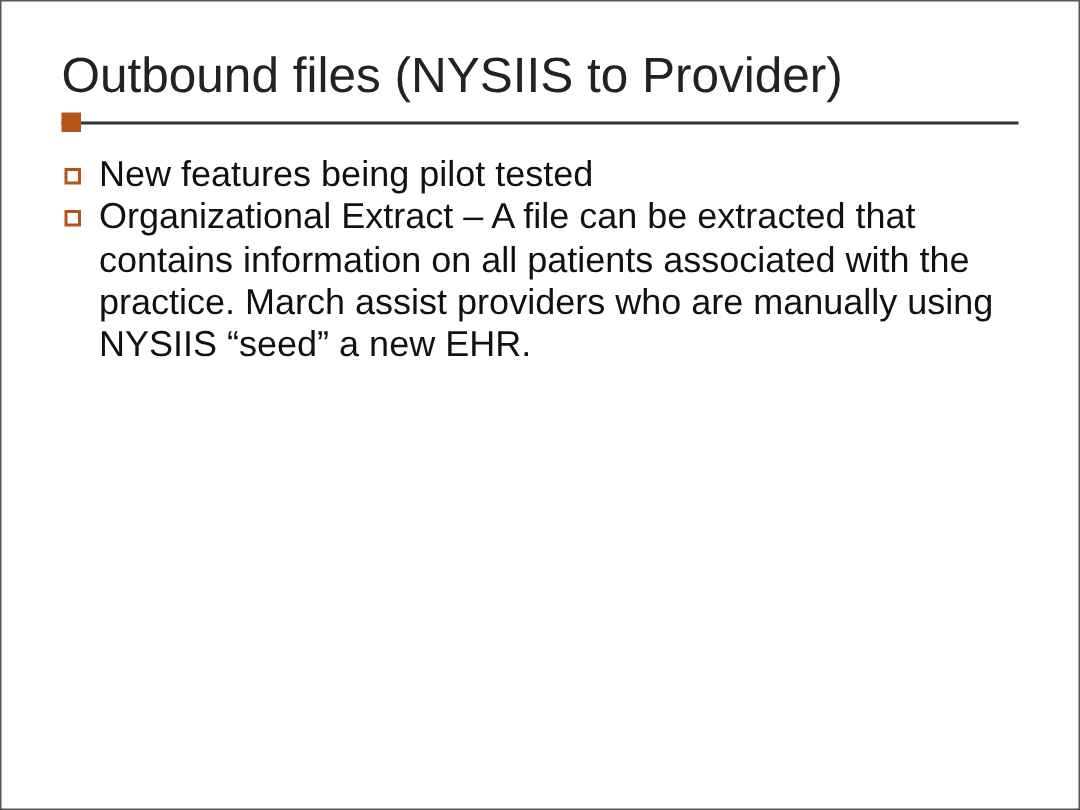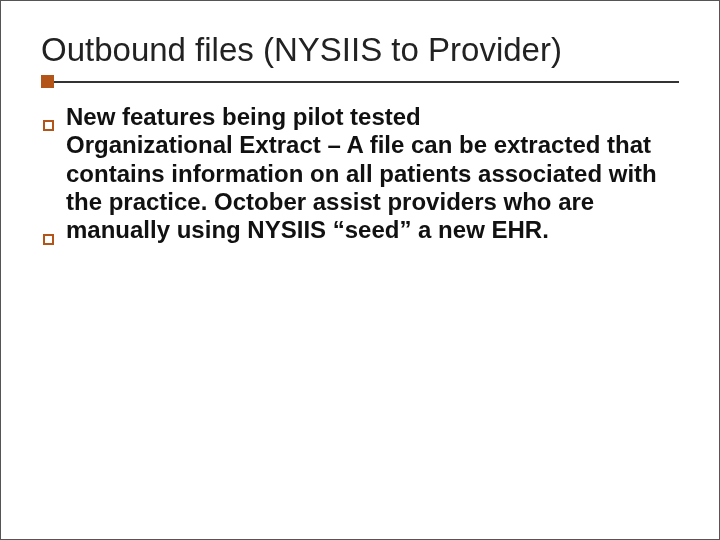--- a/index.html
+++ b/index.html
@@ -42,23 +42,22 @@
     height: 1.5px;
     background: #333;
   }
   .body {
     font-size: 24px;
     line-height: 1.18;
     color: #111;
   }
   .bullet-row {
     display: flex;
-    align-items: flex-end;
+    align-items: flex-start;
     margin-bottom: 0px;
-    font-weight: bold;
   }
   .bullet-marker {
     width: 11px;
     height: 11px;
     border: 2px solid #b35418;
     flex: 0 0 auto;
     margin-top: 9px;
     margin-right: 12px;
     margin-left: 2px;
   }
@@ -77,18 +76,18 @@
   </div>
   <div class="body">
 
     <div class="bullet-row">
       <div class="bullet-marker"></div>
       <div class="bullet-text">New features being pilot tested</div>
     </div>
 
     <div class="bullet-row">
       <div class="bullet-marker"></div>
-      <div class="bullet-text">Organizational Extract – A file can be extracted that contains information on all patients associated with the practice.  October assist providers who are manually using NYSIIS “seed” a new EHR.</div>
+      <div class="bullet-text">Organizational Extract – A file can be extracted that contains information on all patients associated with the practice.  March assist providers who are manually using NYSIIS “seed” a new EHR.</div>
     </div>
 
 
   </div>
 </div>
 
 </body></html>

